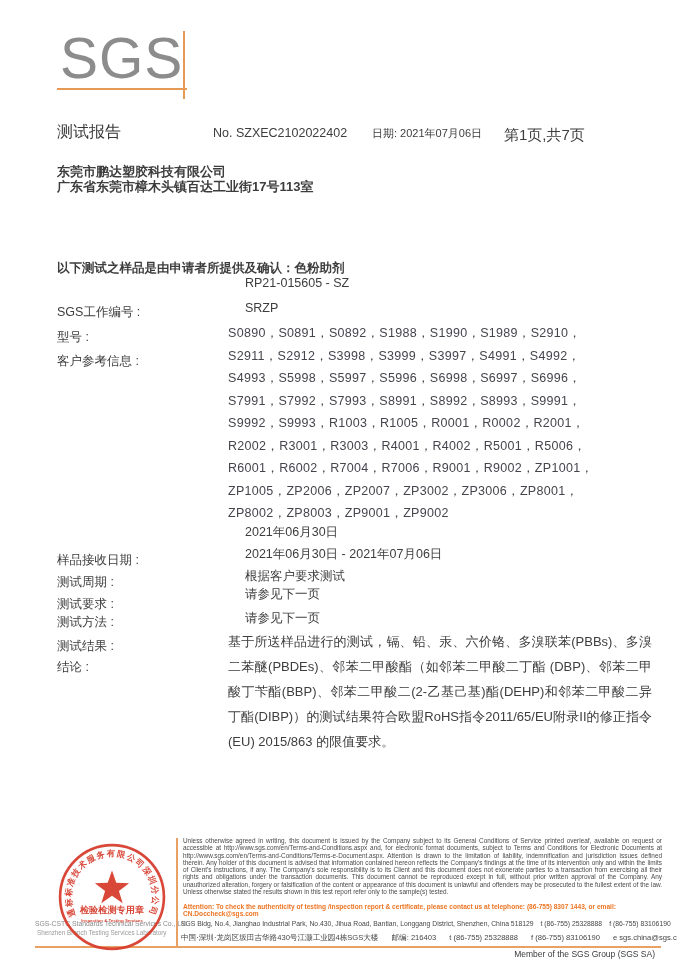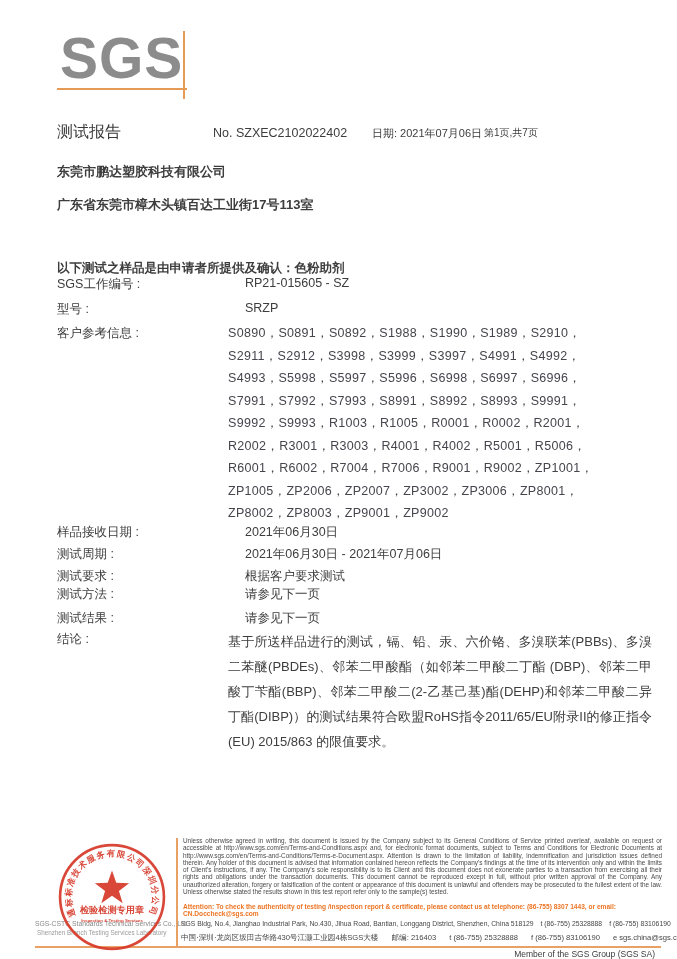--- a/index.html
+++ b/index.html
@@ -3,34 +3,34 @@
 <meta charset="utf-8">
 <style>
   html,body{margin:0;padding:0;}
   body{
     width:677px;height:959px;position:relative;background:#ffffff;
     font-family:"Liberation Sans","DejaVu Sans",sans-serif;
     color:#3d3d3d;overflow:hidden;
   }
   .abs{position:absolute;}
   
-  .logo-text{left:60px;top:30px;font-size:57px;font-weight:bold;color:#8c8c8c;letter-spacing:1px;line-height:1;}
+  .logo-text{left:60px;top:30px;font-size:57px;font-weight:normal;color:#8c8c8c;letter-spacing:1px;line-height:1;}
   .logo-hline{left:57px;top:88px;width:130px;height:2px;background:#e59a55;}
   .logo-vline{left:183px;top:31px;width:2px;height:68px;background:#e59a55;}
   
   .doc-title{left:57px;top:122px;font-size:16px;font-weight:normal;color:#3a3a3a;}
   .report-no{left:213px;top:126px;font-size:12.5px;}
   .report-date{left:372px;top:126px;font-size:11px;}
-  .page-info{left:484px;top:126px;font-size:10px;}
+  .page-info{left:504px;top:126px;font-size:15px;}
   
   .applicant-name{left:57px;top:163px;font-size:13px;font-weight:bold;}
-  .applicant-addr{left:57px;top:196px;font-size:13px;font-weight:bold;text-align:center;}
+  .applicant-addr{left:57px;top:178px;font-size:13px;font-weight:bold;text-align:center;}
   
   .intro{left:57px;top:260px;font-size:12.5px;font-weight:bold;}
-  .flabel{left:57px;font-size:12.5px;}
+  .flabel{left:57px;font-size:12.5px;margin-top:28px;}
   .fvalue{left:228px;font-size:12.5px;margin-left:17px;}
   .codes{left:228px;font-size:12.5px;color:#45454d;letter-spacing:0.3px;}
   .conclusion-text{left:228px;top:629px;width:424px;font-size:13px;line-height:25px;text-align:justify;}
   
   .f-vline{left:176px;top:838px;width:2px;height:109px;background:#e8a065;}
   .f-hline{left:35px;top:946px;width:626px;height:2px;background:#e8a065;}
   .disclaimer{left:183px;top:837px;width:479px;font-size:6.4px;line-height:7.25px;text-align:justify;color:#4a4a4a;}
   .attention{left:183px;top:903px;width:479px;font-size:6.6px;line-height:7.2px;font-weight:bold;color:#ed7524;}
   .addr-row-en{left:181px;top:920px;width:481px;font-size:6.8px;color:#474747;display:flex;gap:7px;white-space:nowrap;}
   .addr-row-cn{left:181px;top:933px;width:481px;font-size:7.6px;color:#474747;display:flex;gap:13px;white-space:nowrap;}

